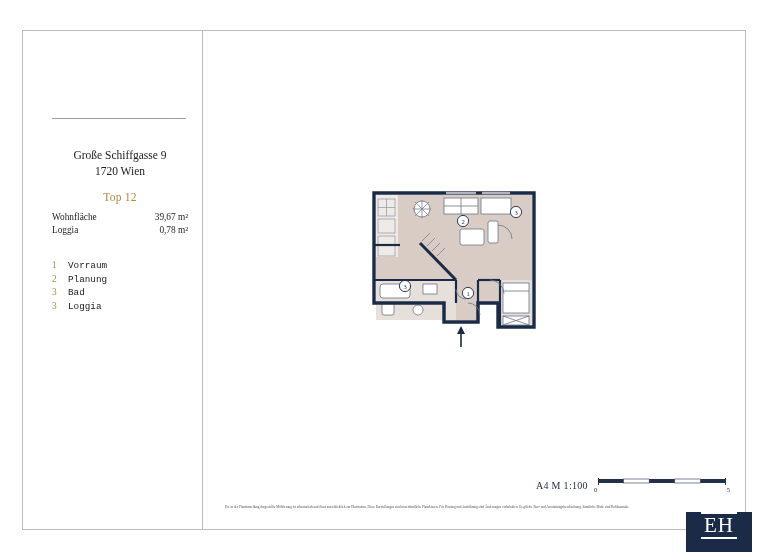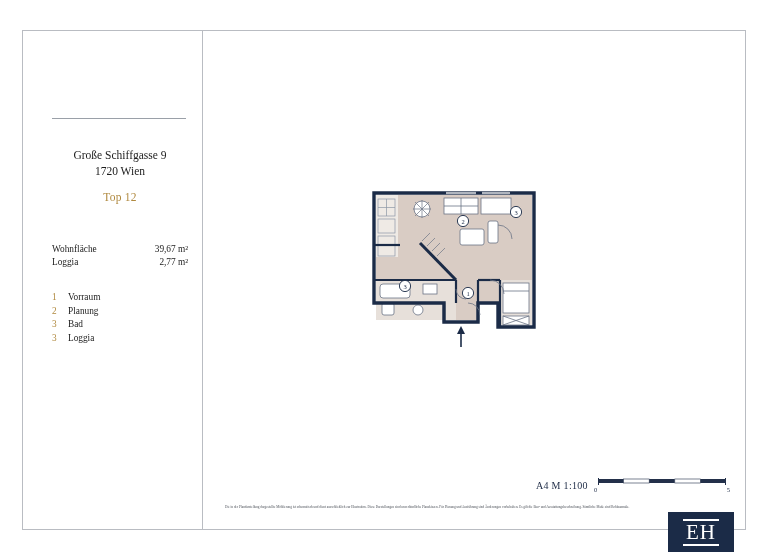--- a/index.html
+++ b/index.html
@@ -60,21 +60,21 @@
     color: #1b1b1b;
   }
   .top-label {
     text-align: center;
     font-size: 11.5px;
     color: #b0893f;
     margin-top: 12px;
     letter-spacing: .2px;
   }
   .areas {
-    margin-top: 40px;
+    margin-top: 8px;
     font-size: 9.3px;
     color: #1b1b1b;
   }
   .area-row {
     display: flex;
     justify-content: space-between;
     line-height: 13px;
   }
   .area-row .val { font-variant-numeric: tabular-nums; }
 
@@ -85,21 +85,21 @@
   }
   .room-row {
     display: flex;
     line-height: 13.5px;
   }
   .room-row .num {
     width: 16px;
     color: #b0893f;
     text-align: left;
   }
-  .room-row .nm { color: #1b1b1b; }
+  .room-row .nm { color: #1b1b1b; font-family: Liberation Mono, monospace; }
 
   
   .plan-wrap {
     position: absolute;
     left: 360px;
     top: 185px;
     width: 200px;
     height: 185px;
   }
 
@@ -145,27 +145,27 @@
     width: 420px;
     font-size: 3.3px;
     line-height: 4.6px;
     color: #4a4f57;
     font-family: "Liberation Serif", serif;
   }
 
   
   .logo {
     position: absolute;
-    right: 34px;
+    right: 16px;
     bottom: 8px;
     width: 66px;
     height: 40px;
     background: #1b2b47;
     display: flex;
-    align-items: center;
+    align-items: flex-start;
     justify-content: center;
   }
   .logo .eh {
     color: #ffffff;
     font-family: "Liberation Serif", serif;
     font-size: 21px;
     letter-spacing: 1px;
     border-top: 2px solid #ffffff;
     border-bottom: 2px solid #ffffff;
     padding: 1px 3px 2px 3px;
@@ -190,21 +190,21 @@
 
     <div class="top-label">Top 12</div>
 
     <div class="areas">
       <div class="area-row">
         <span class="lbl">Wohnfläche</span>
         <span class="val">39,67 m²</span>
       </div>
       <div class="area-row">
         <span class="lbl">Loggia</span>
-        <span class="val">2,77 m²</span>
+        <span class="val">0,78 m²</span>
       </div>
     </div>
 
     <div class="room-list">
       <div class="room-row">
         <span class="num">1</span>
         <span class="nm">Vorraum</span>
       </div>
       <div class="room-row">
         <span class="num">2</span>

